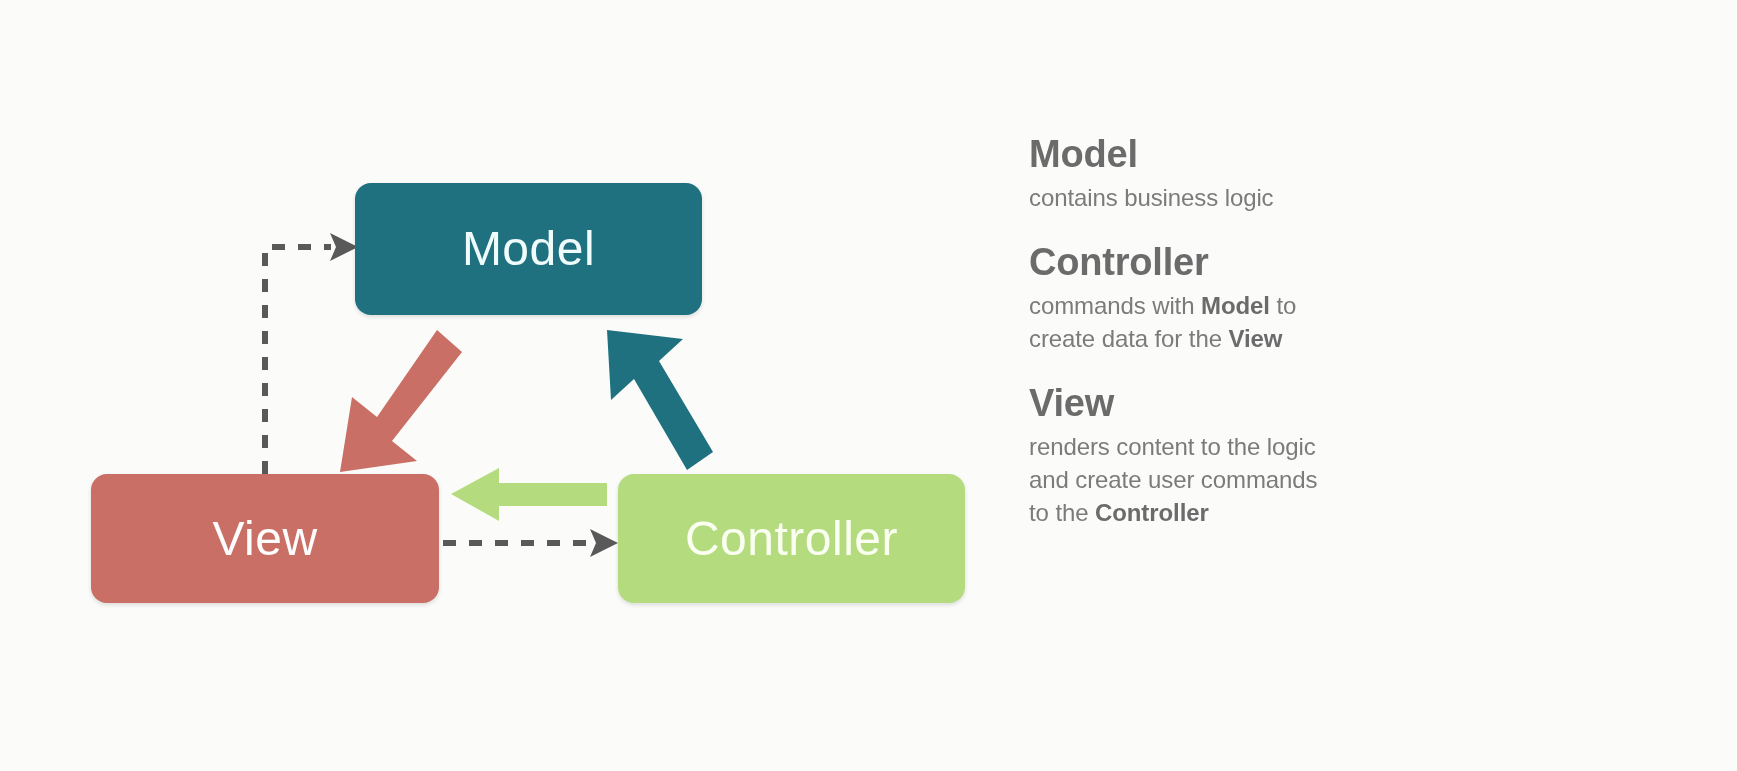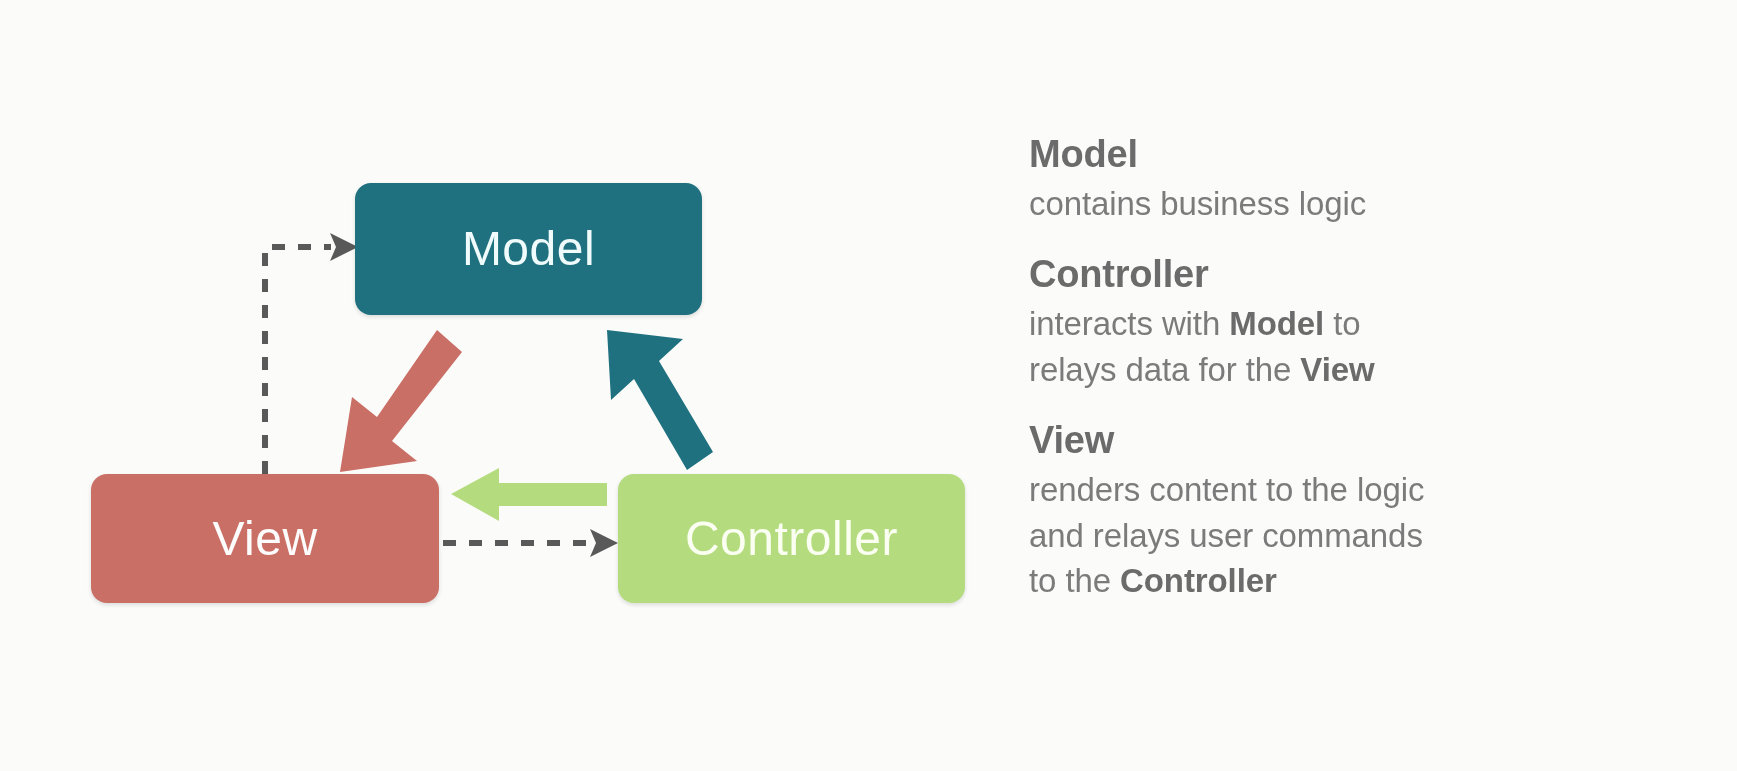--- a/index.html
+++ b/index.html
@@ -94,21 +94,21 @@
     font-family: "Liberation Sans", sans-serif;
     font-size: 38px;
     font-weight: bold;
     color: #6b6b6b;
     line-height: 1.18;
     margin: 0 0 4px 0;
     letter-spacing: -0.2px;
   }
   .term-desc {
     font-family: "Liberation Sans", sans-serif;
-    font-size: 33px;
+    font-size: 24px;
     font-weight: normal;
     color: #7b7b7b;
     line-height: 1.38;
     margin: 0;
     letter-spacing: -0.1px;
   }
   .term-desc b {
     font-weight: bold;
     color: #6b6b6b;
   }
@@ -161,23 +161,23 @@
 
   <div id="text-panel">
 
     <div class="term-block">
       <div class="term-title">Model</div>
       <div class="term-desc"><span>contains business logic</span></div>
     </div>
 
     <div class="term-block">
       <div class="term-title">Controller</div>
-      <div class="term-desc"><span>interacts with </span><b>Model</b><span> to</span><br><span>relays data for the </span><b>View</b></div>
+      <div class="term-desc"><span>commands with </span><b>Model</b><span> to</span><br><span>create data for the </span><b>View</b></div>
     </div>
 
     <div class="term-block">
       <div class="term-title">View</div>
-      <div class="term-desc"><span>renders content to the logic</span><br><span>and relays user commands</span><br><span>to the </span><b>Controller</b></div>
+      <div class="term-desc"><span>renders content to the logic</span><br><span>and create user commands</span><br><span>to the </span><b>Controller</b></div>
     </div>
 
   </div>
 
 </div>
 
 </body></html>

